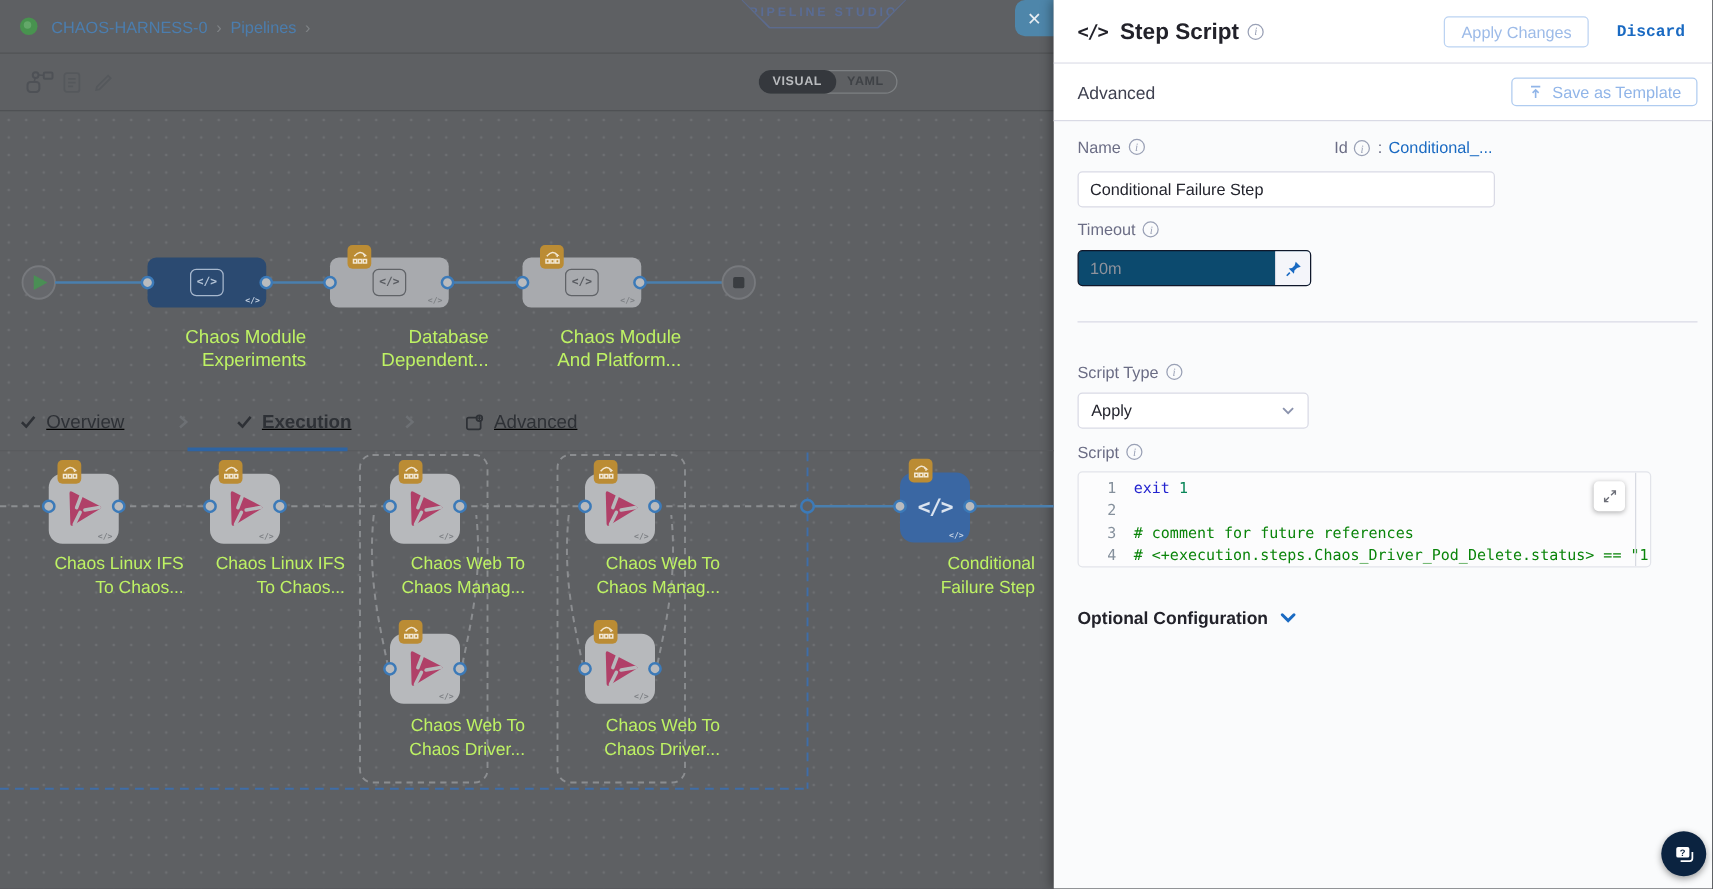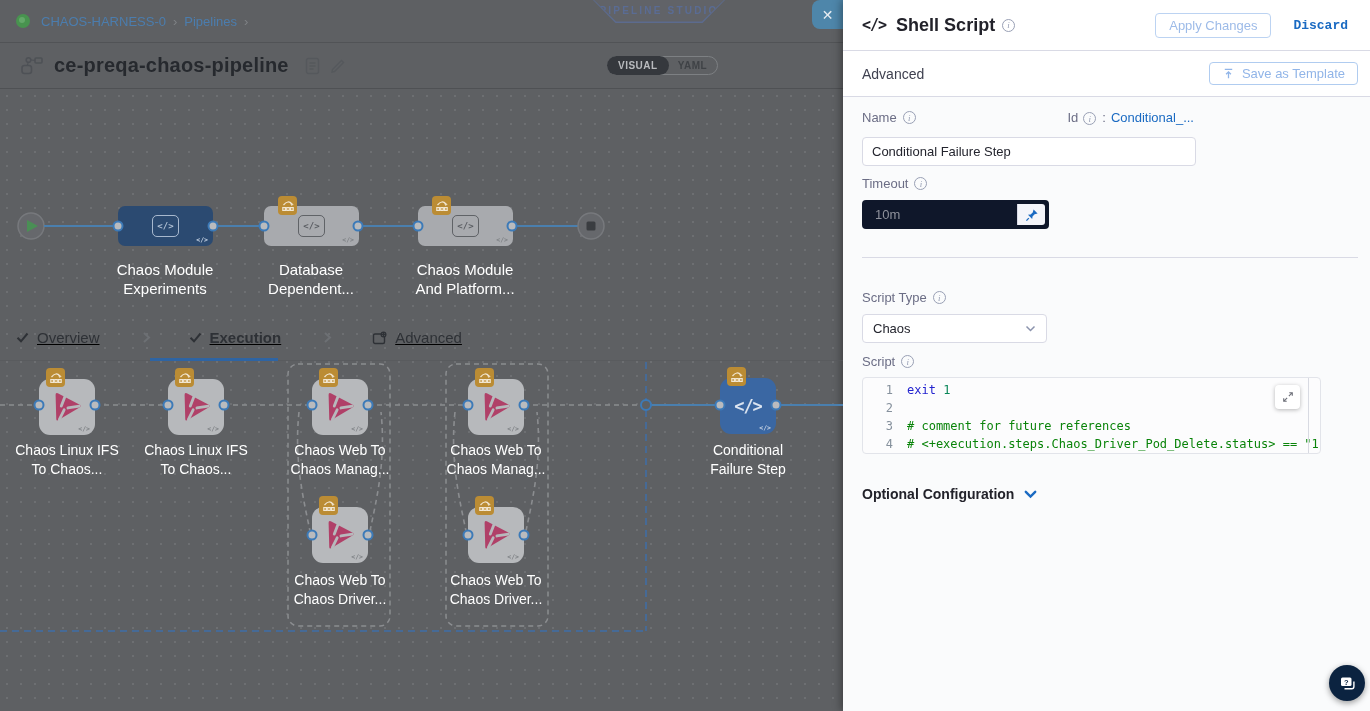--- a/index.html
+++ b/index.html
@@ -38,21 +38,21 @@
   .stage-card { position:absolute; width:95px; height:40px; border-radius:7px; background:#a8aaae; z-index:2; display:flex; align-items:center; justify-content:center; }
   .stage-card.sel { background:#2b4a71; }
   .mini-mod { width:27px; height:22px; border:1.5px solid rgba(36,40,46,.55); border-radius:5px; display:flex; align-items:center; justify-content:center; font-size:9px; font-weight:bold; color:rgba(36,40,46,.6); font-family:"DejaVu Sans Mono", monospace; }
   .stage-card.sel .mini-mod { border-color:rgba(210,222,238,.75); color:rgba(210,222,238,.8); }
   .corner-code { position:absolute; right:5px; bottom:2px; font-size:6.5px; font-weight:bold; color:#7e8185; font-family:"DejaVu Sans Mono", monospace; }
   .stage-card.sel .corner-code, .step-card.sel .corner-code { color:#c6d3e4; }
   .step-card { position:absolute; width:56px; height:56px; border-radius:11px; background:#b7b9bc; z-index:2; display:flex; align-items:center; justify-content:center; }
   .step-card.sel { background:#3a67a3; }
   .shell-glyph { font-size:17px; font-weight:bold; color:#dbe4f0; font-family:"DejaVu Sans Mono", monospace; letter-spacing:-1px; }
   .barrier { position:absolute; width:19px; height:19px; border-radius:4px; background:#bb8c34; z-index:4; display:flex; align-items:center; justify-content:center; }
-  .node-label { position:absolute; width:160px; text-align:center; font-size:14px; line-height:19px; color:#ffffff; z-index:2; }
+  .node-label { position:absolute; width:160px; text-align:right; font-size:14px; line-height:19px; color:#bef264; z-index:2; }
   .node-label.stage { font-size:15px; }
 
   
   .stage-tabs { position:absolute; left:0; top:315px; width:843px; height:46px; display:flex; align-items:center; z-index:3; border-bottom:1px solid rgba(86,88,92,.6);text-decoration:underline; }
   .stab { display:flex; align-items:center; gap:8px; font-size:15px; color:#2e3136; }
   .stab.sel { font-weight:bold; }
   .stab-chev { margin:0 0 0 0; display:inline-flex; }
   .exec-underline { position:absolute; left:150px; top:43px; width:128px; height:3px; background:#2e64a3; }
 
   
@@ -67,21 +67,21 @@
   .p-tab { font-size:14px; color:#3f4150; margin-right:24px; position:relative; height:46px; display:flex; align-items:center; }
   .p-tab.sel { color:#22222a; font-weight:bold; }
   .p-tab.sel .tab-line { position:absolute; left:-7px; right:-10px; bottom:0; height:3px; background:#0278d5; }
   .btn-savetpl { margin-left:auto; border:1px solid #b0ccf0; color:#91b5e8; background:#fff; border-radius:4px; font-size:13px; padding:3px 12px; display:flex; align-items:center; gap:7px; }
 
   .f-label { position:absolute; display:flex; align-items:center; font-size:13px; color:#6b6d85; }
   .f-label .info-ic { margin-left:6px; }
   .t-input { position:absolute; background:#fff; border:1px solid #d9dae5; border-radius:4px; font-size:13px; color:#24252e; display:flex; align-items:center; padding:0 9px; }
   .id-row { position:absolute; display:flex; align-items:flex-end; font-size:13px; color:#6b6d85; }
   .id-link { color:#1a6ac2; margin-left:5px; }
-  .timeout-box { position:absolute; left:19px; top:200px; width:187px; height:29px; border:4px solid #0f172a; border-radius:4px; background:#0f172a; display:flex; }
+  .timeout-box { position:absolute; left:19px; top:200px; width:187px; height:29px; border:1px solid #0f172a; border-radius:4px; background:#0c4a6e; display:flex; }
   .timeout-val { flex:1; display:flex; align-items:center; padding-left:9px; font-size:13px; color:#8f929c; }
   .pin-seg { width:28px; border-left:1px solid #d9dae5; background:#f4f5fa; display:flex; align-items:center; justify-content:center; border-radius:0 3px 3px 0; }
   .hr { position:absolute; left:19px; width:496px; height:1px; background:#d9dae5; }
   .sel-box { position:absolute; left:19px; top:314px; width:185px; height:29px; background:#fff; border:1px solid #d9dae5; border-radius:4px; display:flex; align-items:center; justify-content:space-between; padding:0 10px; font-size:13px; color:#24252e; }
 
   .editor { position:absolute; left:19px; top:377px; width:459px; height:77px; background:#fcfcfd; border:1px solid #e2e4ea; border-radius:4px; overflow:hidden; font-family:"DejaVu Sans Mono", monospace; font-size:12px; line-height:18px; }
   .ed-line { display:flex; white-space:pre; }
   .ed-num { width:44px; text-align:right; padding-right:14px; color:#85909c; flex:none; }
   .tok-kw { color:#2323cf; }
   .tok-num { color:#098658; }
@@ -404,21 +404,20 @@
     </div>
     <div class="title-bar">
       <span class="tbar-icon">
         <svg width="24" height="22" viewBox="0 0 24 22" fill="none" stroke="#4e5156" stroke-width="1.6">
             <rect x="2" y="10.5" width="9.5" height="8" rx="2.5"></rect>
             <circle cx="8.5" cy="5" r="2.3"></circle>
             <rect x="15" y="3" width="7" height="5" rx="1"></rect>
             <path d="M8.2 7.3 L7.4 10.3 M10.8 5 L15 5.3" stroke-width="1.2"></path>
           </svg>
       </span>
-      <span class="pipe-title">ce-preqa-chaos-pipeline</span>
       <span class="tbar-icon">
         <svg width="15" height="18" viewBox="0 0 15 18" fill="none" stroke="#55585c" stroke-width="1.4">
             <rect x="1.5" y="1.5" width="12" height="15" rx="2"></rect>
             <path d="M4.5 6 h6 M4.5 9 h6 M4.5 12 h4"></path>
           </svg>
       </span>
       <span class="tbar-icon" style="margin-left:10px;">
         <svg width="17" height="17" viewBox="0 0 17 17" fill="none" stroke="#55585c" stroke-width="1.4">
             <path d="M2.5 12.5 L11.5 3.5 L13.5 5.5 L4.5 14.5 L2 15 Z"></path>
           </svg>
@@ -437,21 +436,21 @@
     </div>
 
     <div class="close-drawer">
       <span>✕</span>
     </div>
   </div>
 
   <div class="panel">
     <div class="p-header">
       <span class="p-title-ic">&lt;/&gt;</span>
-      <span class="p-title">Shell Script</span>
+      <span class="p-title">Step Script</span>
       <span class="info-ic">i</span>
       <button class="btn-apply">Apply Changes</button>
       <span class="btn-discard">Discard</span>
     </div>
 
     <div class="p-tabs">
       <div class="p-tab">
         <span>Advanced</span>
       </div>
       <button class="btn-savetpl">
@@ -490,21 +489,21 @@
       </div>
     </div>
 
     <div class="hr" style="top:257px;"></div>
 
     <div class="f-label" style="left:19px; top:290px;">
       <span>Script Type</span>
         <span class="info-ic">i</span>
     </div>
     <div class="sel-box">
-      <span>Chaos</span>
+      <span>Apply</span>
       <svg width="11" height="7" viewBox="0 0 11 7">
           <path d="M1.5 1.5 L5.5 5.5 L9.5 1.5" stroke="#8b93ad" stroke-width="1.5" fill="none"></path>
         </svg>
     </div>
 
     <div class="f-label" style="left:19px; top:354px;">
       <span>Script</span>
         <span class="info-ic">i</span>
     </div>
     <div class="editor">

